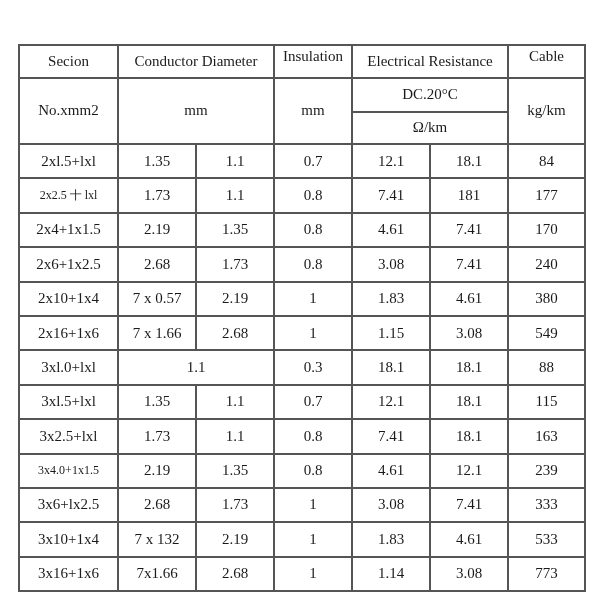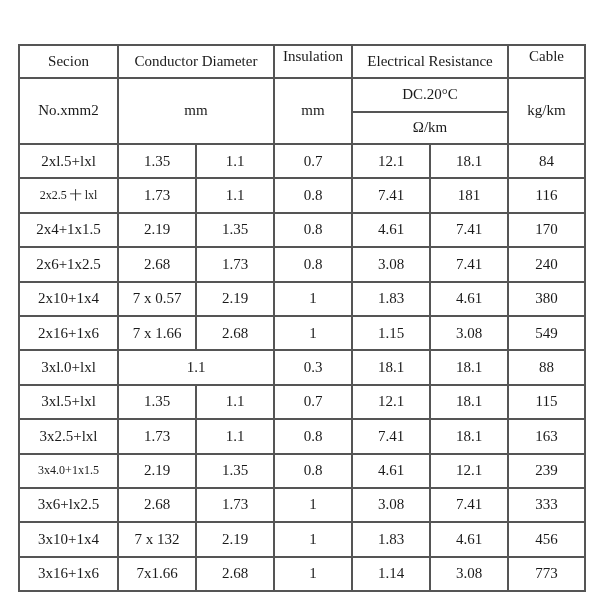--- a/index.html
+++ b/index.html
@@ -104,21 +104,21 @@
         <td>18.1</td>
         <td>84</td>
       </tr>
       <tr class="drow">
         <td class="small-text">2x2.5 十 lxl</td>
         <td>1.73</td>
         <td>1.1</td>
         <td>0.8</td>
         <td>7.41</td>
         <td>181</td>
-        <td>116</td>
+        <td>177</td>
       </tr>
       <tr class="drow">
         <td>2x4+1x1.5</td>
         <td>2.19</td>
         <td>1.35</td>
         <td>0.8</td>
         <td>4.61</td>
         <td>7.41</td>
         <td>170</td>
       </tr>
@@ -193,21 +193,21 @@
         <td>7.41</td>
         <td>333</td>
       </tr>
       <tr class="drow">
         <td>3x10+1x4</td>
         <td>7 x 132</td>
         <td>2.19</td>
         <td>1</td>
         <td>1.83</td>
         <td>4.61</td>
-        <td>456</td>
+        <td>533</td>
       </tr>
       <tr class="drow">
         <td>3x16+1x6</td>
         <td>7x1.66</td>
         <td>2.68</td>
         <td>1</td>
         <td>1.14</td>
         <td>3.08</td>
         <td>773</td>
       </tr>

